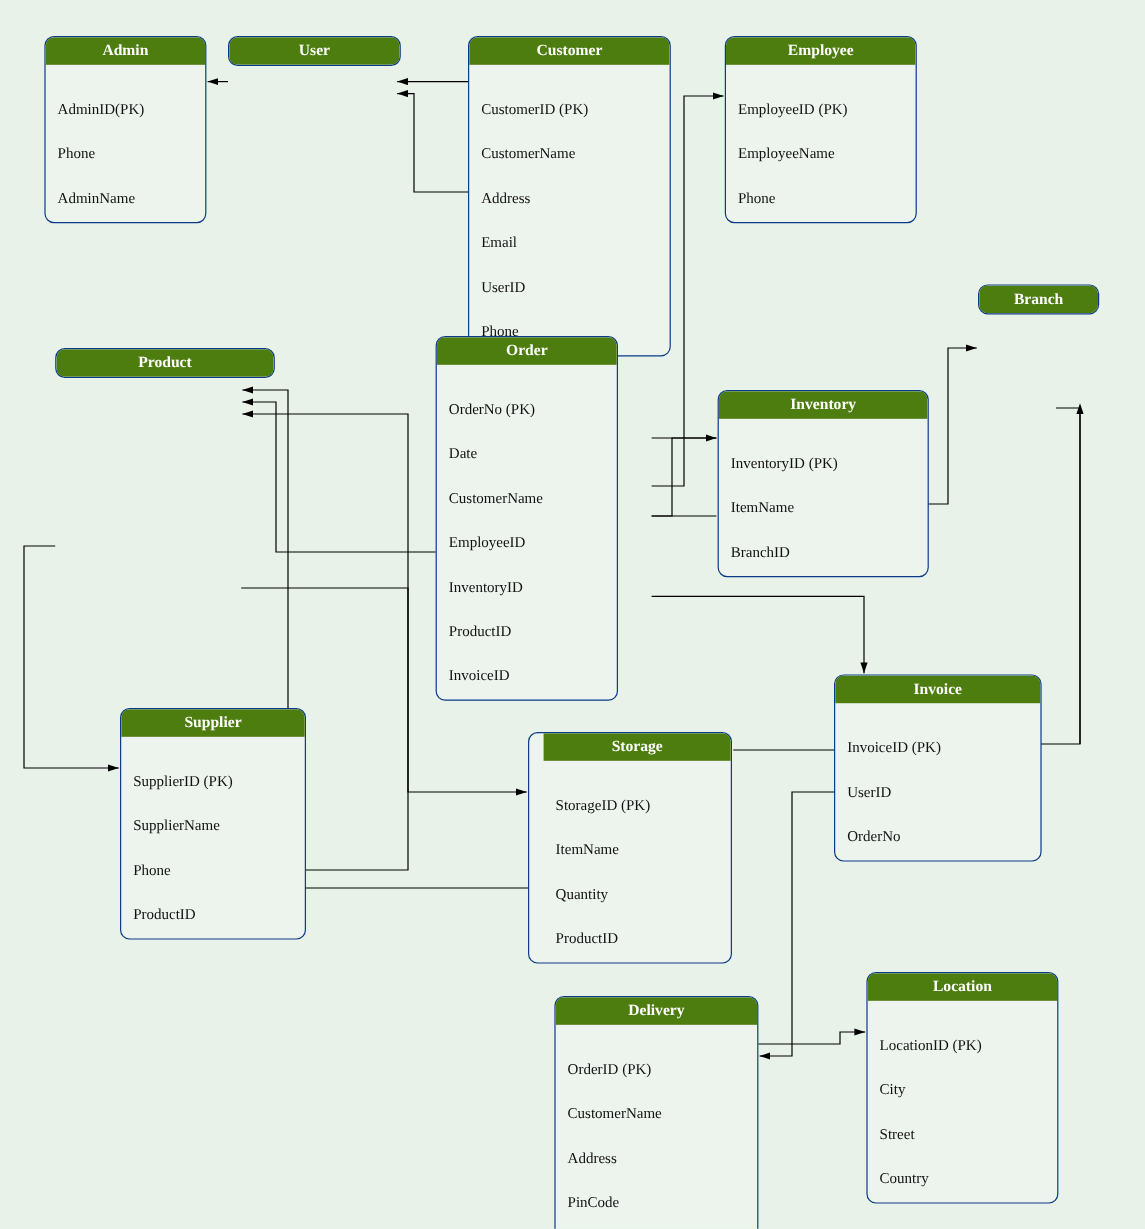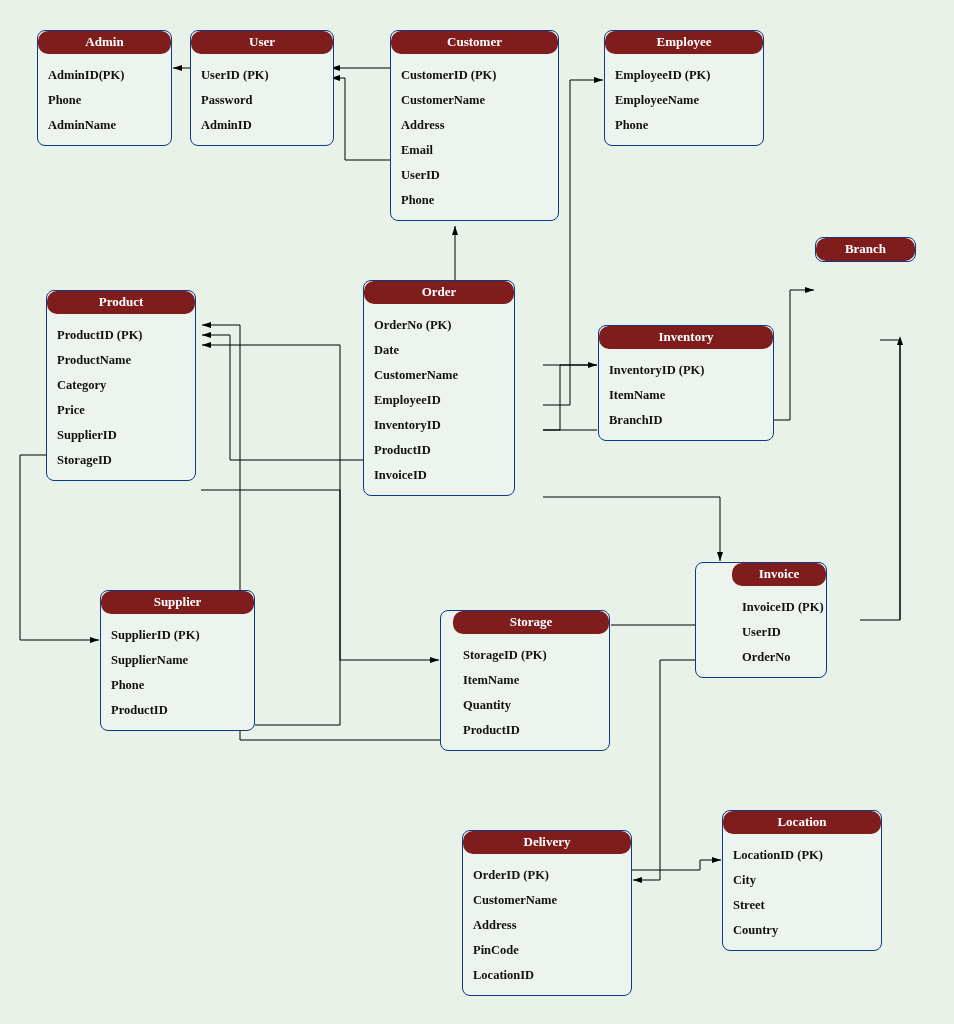--- a/index.html
+++ b/index.html
@@ -19,37 +19,35 @@
     pointer-events: none;
   }
   .entity {
     position: absolute;
     border: 1px solid #0a3a8a;
     border-radius: 8px;
     background: #edf4ed;
     overflow: hidden;
   }
   .entity-header {
-    background: #7f1d1d;
+    background: #4d7c0f;
     color: #fff;
     font-weight: bold;
     text-align: center;
     padding: 3px 4px 4px 4px;
     font-size: 13px;
-    border-radius: 10px;
   }
   .entity-body {
     padding: 8px 10px 10px 10px;
     font-size: 12.5px;
     color: #111;
   }
   .attr {
-    margin: 6px 0 10px 0;
+    margin: 22px 0 10px 0;
     white-space: nowrap;
-    font-weight: bold;
   }
   .attr:last-child { margin-bottom: 2px; }
 </style>
 </head>
 <body>
 
 <svg class="connectors">
   <defs>
     <marker id="arrow" markerWidth="10" markerHeight="10" refX="9" refY="3" orient="auto">
       <path d="M0,0 L9,3 L0,6 Z" fill="#000"></path>
@@ -101,25 +99,20 @@
   <div class="entity-header">Admin</div>
   <div class="entity-body">
     <div class="attr">AdminID(PK)</div>
     <div class="attr">Phone</div>
     <div class="attr">AdminName</div>
   </div>
 </div>
 
 <div class="entity" style="left:190px;top:30px;width:144px;">
   <div class="entity-header">User</div>
-  <div class="entity-body">
-    <div class="attr">UserID (PK)</div>
-    <div class="attr">Password</div>
-    <div class="attr">AdminID</div>
-  </div>
 </div>
 
 <div class="entity" style="left:390px;top:30px;width:169px;">
   <div class="entity-header">Customer</div>
   <div class="entity-body">
     <div class="attr">CustomerID (PK)</div>
     <div class="attr">CustomerName</div>
     <div class="attr">Address</div>
     <div class="attr">Email</div>
     <div class="attr">UserID</div>
@@ -133,30 +126,22 @@
     <div class="attr">EmployeeID (PK)</div>
     <div class="attr">EmployeeName</div>
     <div class="attr">Phone</div>
   </div>
 </div>
 
 <div class="entity" style="left:815px;top:237px;width:101px;">
   <div class="entity-header">Branch</div>
 </div>
 
-<div class="entity" style="left:46px;top:290px;width:150px;">
+<div class="entity" style="left:46px;top:290px;width:183px;">
   <div class="entity-header">Product</div>
-  <div class="entity-body">
-    <div class="attr">ProductID (PK)</div>
-    <div class="attr">ProductName</div>
-    <div class="attr">Category</div>
-    <div class="attr">Price</div>
-    <div class="attr">SupplierID</div>
-    <div class="attr">StorageID</div>
-  </div>
 </div>
 
 <div class="entity" style="left:363px;top:280px;width:152px;">
   <div class="entity-header">Order</div>
   <div class="entity-body">
     <div class="attr">OrderNo (PK)</div>
     <div class="attr">Date</div>
     <div class="attr">CustomerName</div>
     <div class="attr">EmployeeID</div>
     <div class="attr">InventoryID</div>
@@ -187,21 +172,21 @@
 <div class="entity" style="left:440px;top:610px;width:170px;padding-left:12px;">
   <div class="entity-header">Storage</div>
   <div class="entity-body">
     <div class="attr">StorageID (PK)</div>
     <div class="attr">ItemName</div>
     <div class="attr">Quantity</div>
     <div class="attr">ProductID</div>
   </div>
 </div>
 
-<div class="entity" style="left:695px;top:562px;width:132px;padding-left:36px;">
+<div class="entity" style="left:695px;top:562px;width:173px;">
   <div class="entity-header">Invoice</div>
   <div class="entity-body">
     <div class="attr">InvoiceID (PK)</div>
     <div class="attr">UserID</div>
     <div class="attr">OrderNo</div>
   </div>
 </div>
 
 <div class="entity" style="left:462px;top:830px;width:170px;">
   <div class="entity-header">Delivery</div>

